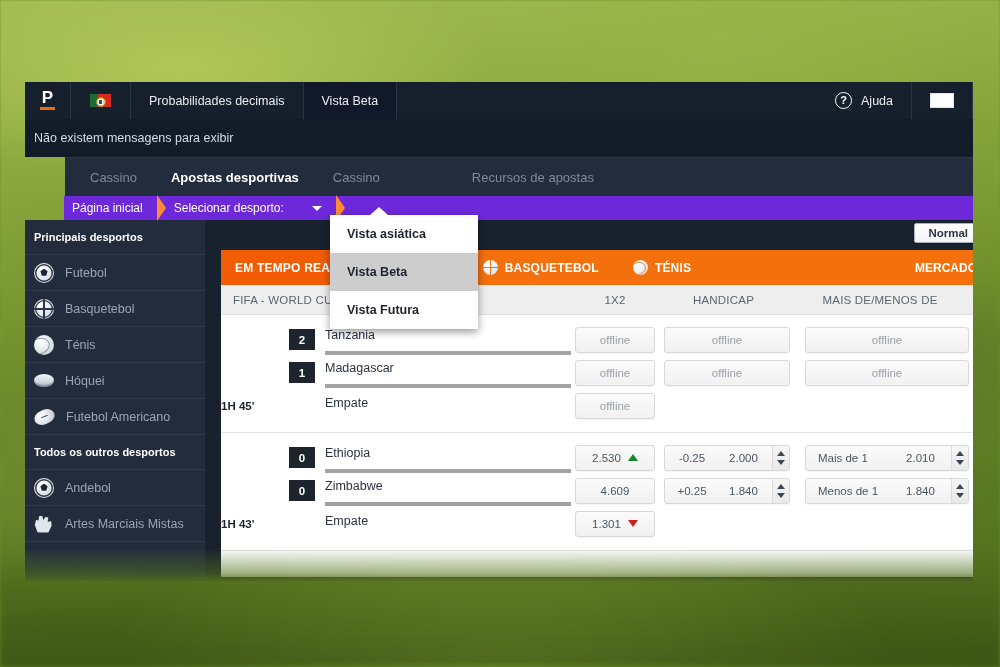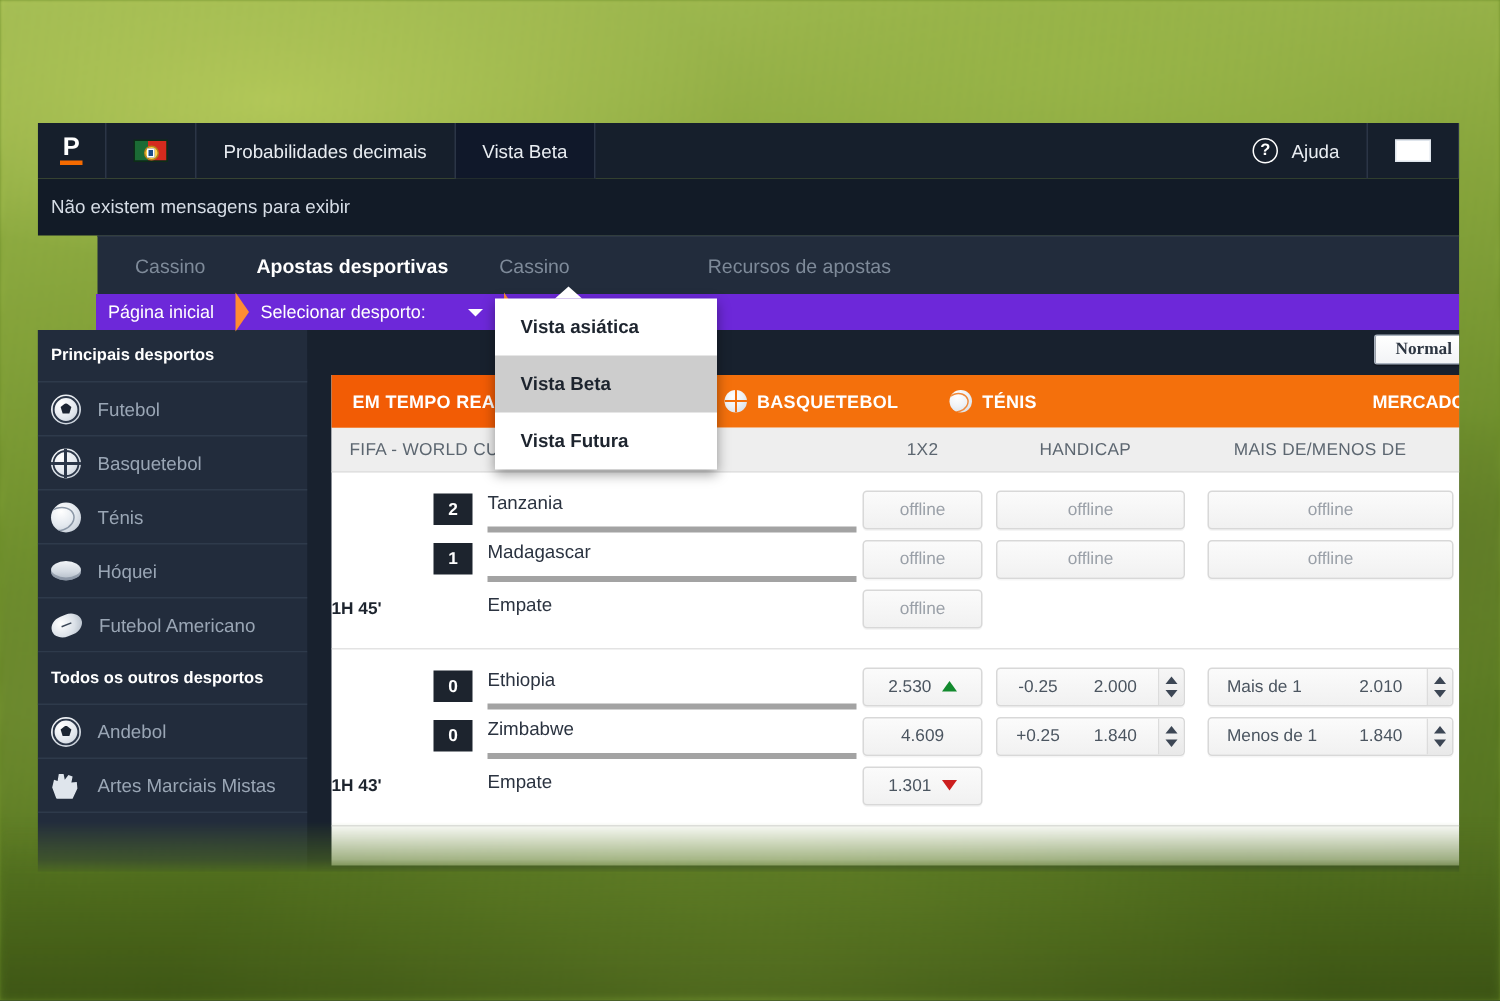--- a/index.html
+++ b/index.html
@@ -254,21 +254,20 @@
     height: 26px; display:flex; justify-content:flex-end; align-items:center;
     padding-right: 7px; background:#18212e;
   }
   .normal-btn {
     background: linear-gradient(180deg,#ffffff 0%, #f2f4f6 100%);
     border: 1px solid #aab3bf;
     border-radius: 2px;
     font-size: 11.5px; font-weight: bold; color: #2d3642;
     padding: 3px 13px;
     box-shadow: 0 1px 1px rgba(0,0,0,.35);
-    font-family: Liberation Serif, serif;
   }
   .panel {
     margin: 4px 0 0 16px;
     background: #ffffff;
     height: 327px;
     width: 768px;
     overflow: hidden;
   }
   .tabstrip {
     height: 35px; background: #f4700c;
@@ -382,21 +381,21 @@
   .sp-up, .sp-dn { width:0;height:0; }
   .sp-up { border-left:4px solid transparent;border-right:4px solid transparent;border-bottom:5px solid #3c4654; }
   .sp-dn { border-left:4px solid transparent;border-right:4px solid transparent;border-top:5px solid #3c4654; }
 
   .tri-up { width:0;height:0;border-left:5px solid transparent;border-right:5px solid transparent;border-bottom:7px solid #138a2e; }
   .tri-dn { width:0;height:0;border-left:5px solid transparent;border-right:5px solid transparent;border-top:7px solid #cc1f1f; }
 
   
   .dropdown {
     position: absolute;
-    left: 305px; top: 117px;
+    left: 305px; top: 133px;
     width: 148px;
     background: #ffffff;
     box-shadow: 0 3px 8px rgba(0,0,0,.4);
     z-index: 50;
   }
   .dropdown::before {
     content:""; position:absolute; top:-8px; left: 40px;
     width:0;height:0;
     border-left:9px solid transparent;border-right:9px solid transparent;
     border-bottom:8px solid #ffffff;

